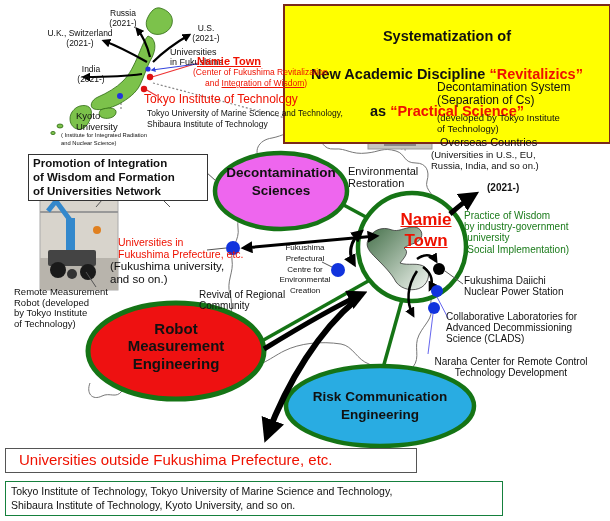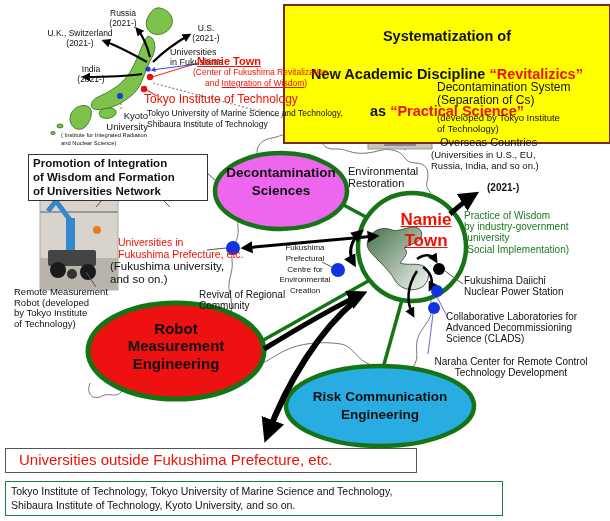--- a/index.html
+++ b/index.html
@@ -16,21 +16,21 @@
   #t-russia{left:96px;top:9px;width:54px;font-size:8.5px;text-align:center;}
   #t-uk{left:38px;top:29px;width:84px;font-size:8.5px;text-align:center;}
   #t-us{left:183px;top:24px;width:46px;font-size:8.5px;text-align:center;}
   #t-india{left:68px;top:65px;width:46px;font-size:8.5px;text-align:center;}
   #t-univfuku{left:170px;top:47px;font-size:9px;}
   #t-namie-map{left:197px;top:55px;font-size:11px;font-weight:bold;}
   #t-center1{left:193px;top:68px;font-size:8.5px;}
   #t-center2{left:205px;top:79px;font-size:8.5px;}
   #t-titech{left:144px;top:93px;font-size:12px;}
   #t-marine{left:147px;top:108px;font-size:8.5px;line-height:1.25;}
-  #t-kyoto{left:92px;top:111px;width:56px;font-size:9.5px;text-align:right;}
+  #t-kyoto{left:76px;top:111px;width:56px;font-size:9.5px;text-align:left;}
   #t-institute{left:61px;top:132px;font-size:5.8px;line-height:1.3;}
   #t-deconsys{left:437px;top:81px;font-size:12px;}
   #t-decondev{left:437px;top:113px;font-size:9.5px;}
   #t-overseas{left:440px;top:136px;font-size:11px;}
   #t-overseas2{left:431px;top:150px;font-size:9.5px;}
   #t-2021{left:487px;top:182px;font-size:10px;font-weight:bold;}
   #t-promo{left:28px;top:154px;width:170px;background:#fff;border:1.5px solid #333;
            font-size:11.5px;font-weight:bold;padding:2px 4px;line-height:1.2;}
   #t-envrest{left:348px;top:165px;font-size:11px;}
   #t-robotcap{left:14px;top:287px;font-size:9.5px;}

